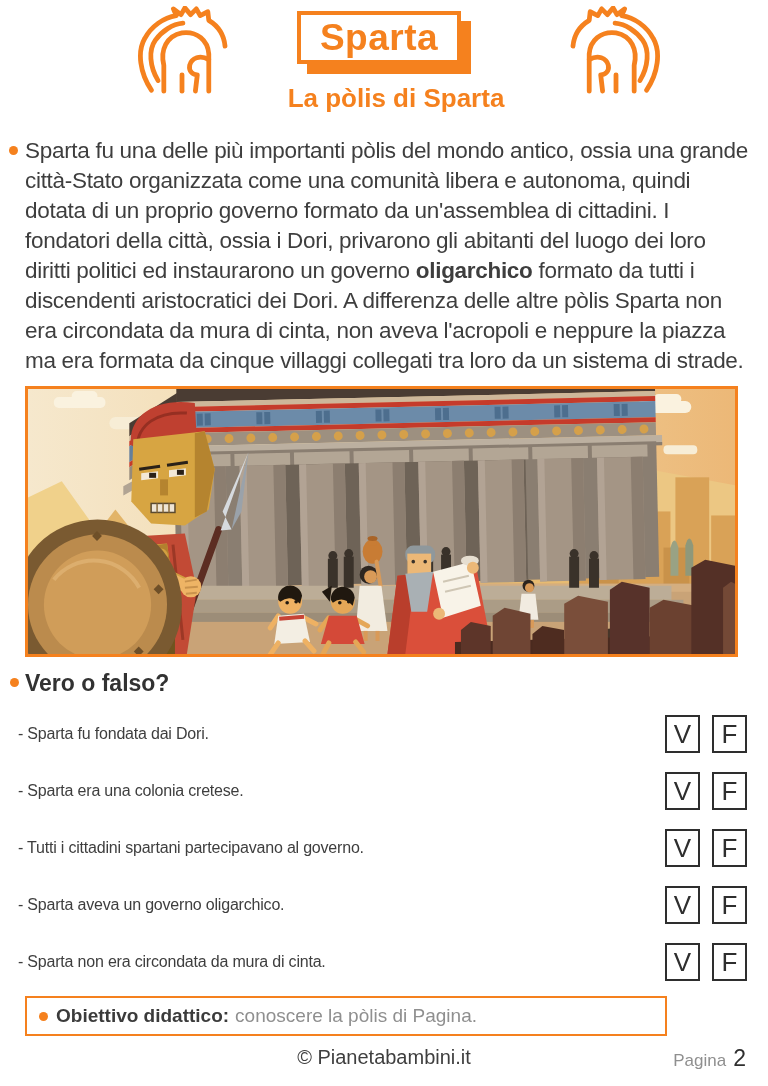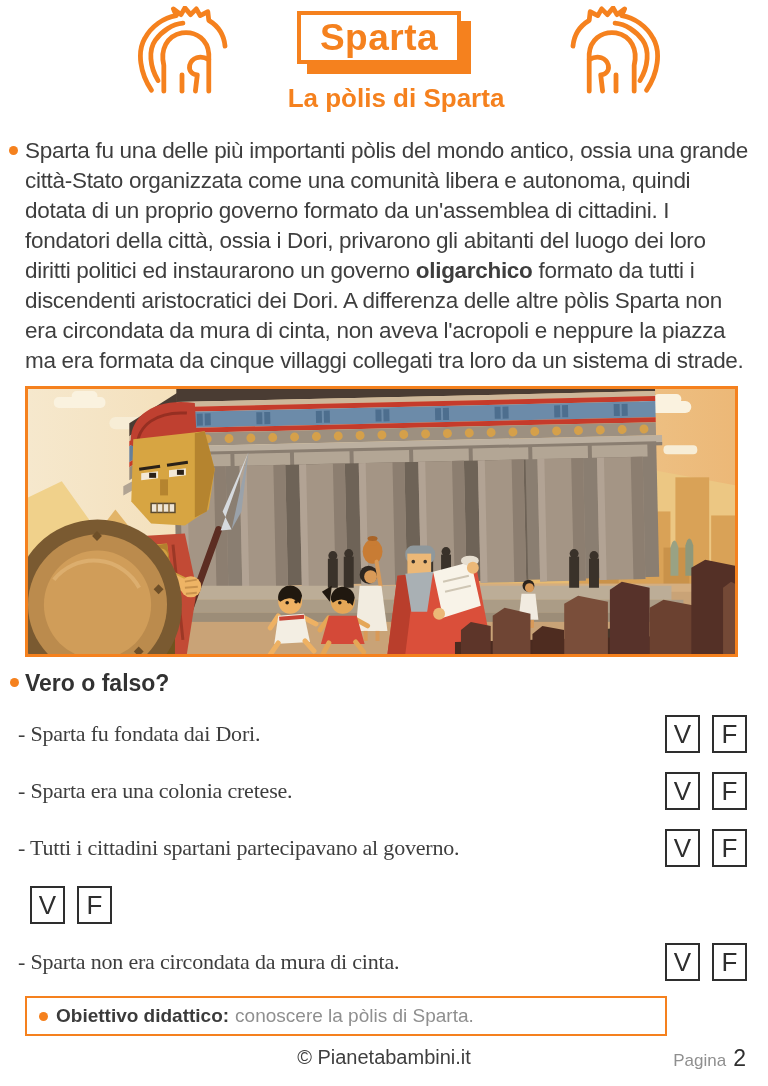--- a/index.html
+++ b/index.html
@@ -30,21 +30,21 @@
   
   .illustration { position:absolute; left:25px; top:386px; width:713px; height:271px;
                   border:3px solid var(--accent); background:#f2dcb4; }
   .scene { display:block; width:100%; height:100%; }
 
   
   .quiz-heading { position:absolute; top:670px; left:25px; font-size:23px; font-weight:bold; color:#323232; }
   .quiz-heading .dot { position:absolute; left:-15px; top:8px; }
   .quiz { position:absolute; top:714px; left:18px; width:729px; }
   .quiz-row { display:flex; align-items:center; height:40px; margin-bottom:17px; }
-  .statement { flex:1; font-size:22px; letter-spacing:-.2px; color:var(--ink);font-family:Liberation Serif, serif; }
+  .statement { flex:1; font-size:16px; letter-spacing:-.2px; color:var(--ink); }
   .vf-box { width:35px; height:38px; margin-left:12px; background:#fff; border:2px solid #2E2E2E;
             display:flex; align-items:center; justify-content:center;
             font-size:26px; color:#2E2E2E; cursor:pointer; }
 
   
   .objective-box { position:absolute; left:25px; top:996px; width:642px; height:40px;
                    border:2px solid var(--accent); display:flex; align-items:center;
                    padding-left:12px; font-size:19px; background:#fff; }
   .objective-box .dot { margin-right:8px; flex:0 0 auto; }
   .objective-label { font-weight:bold; color:#3B3B3B; margin-right:6px; }
@@ -417,34 +417,35 @@
       <span class="statement">- Sparta era una colonia cretese.</span>
       <div class="vf-box">V</div>
       <div class="vf-box">F</div>
     </div>
     <div class="quiz-row">
       <span class="statement">- Tutti i cittadini spartani partecipavano al governo.</span>
       <div class="vf-box">V</div>
       <div class="vf-box">F</div>
     </div>
     <div class="quiz-row">
+      <span class="statement">- Sparta aveva un governo oligarchico.</span>
       <div class="vf-box">V</div>
       <div class="vf-box">F</div>
     </div>
     <div class="quiz-row">
       <span class="statement">- Sparta non era circondata da mura di cinta.</span>
       <div class="vf-box">V</div>
       <div class="vf-box">F</div>
     </div>
   </div>
 
   <div class="objective-box">
     <span class="dot"></span>
     <span class="objective-label">Obiettivo didattico:</span>
-    <span class="objective-text">conoscere la pòlis di Sparta.</span>
+    <span class="objective-text">conoscere la pòlis di Pagina.</span>
   </div>
 
   <div class="copyright">© Pianetabambini.it</div>
 
   <div class="pagination">
     <span>Pagina</span>
     <span class="num">2</span>
   </div>
 
 </div>

